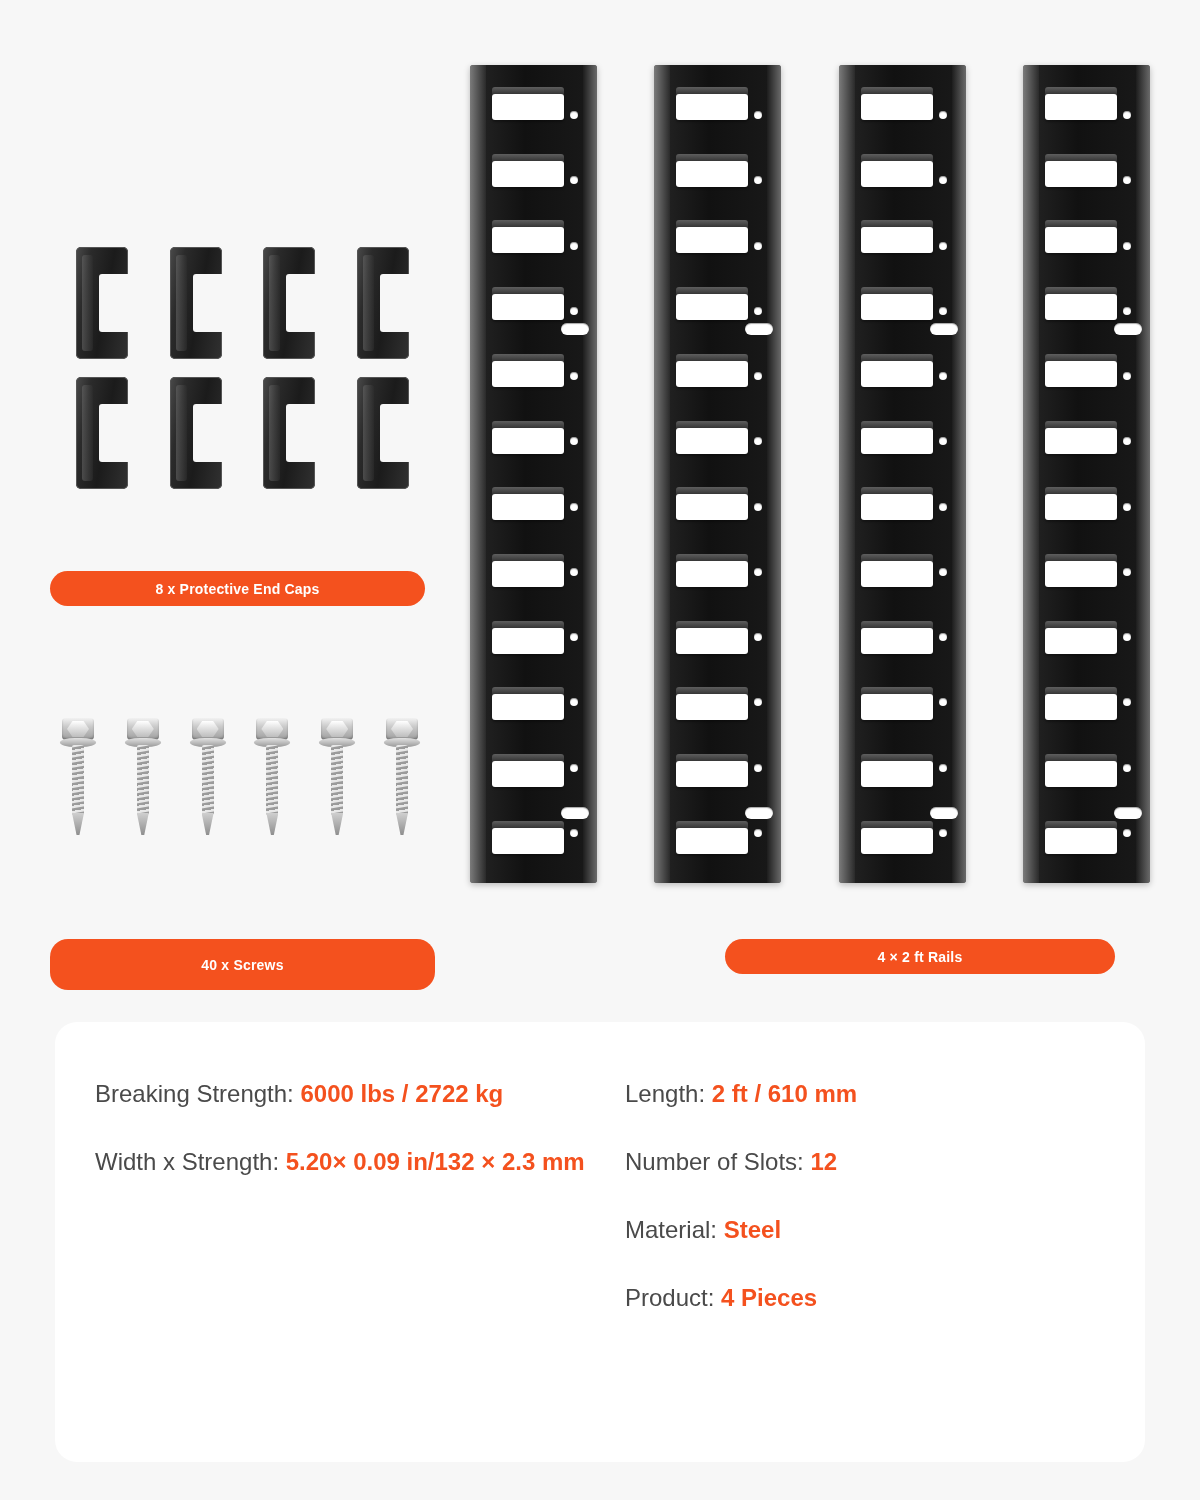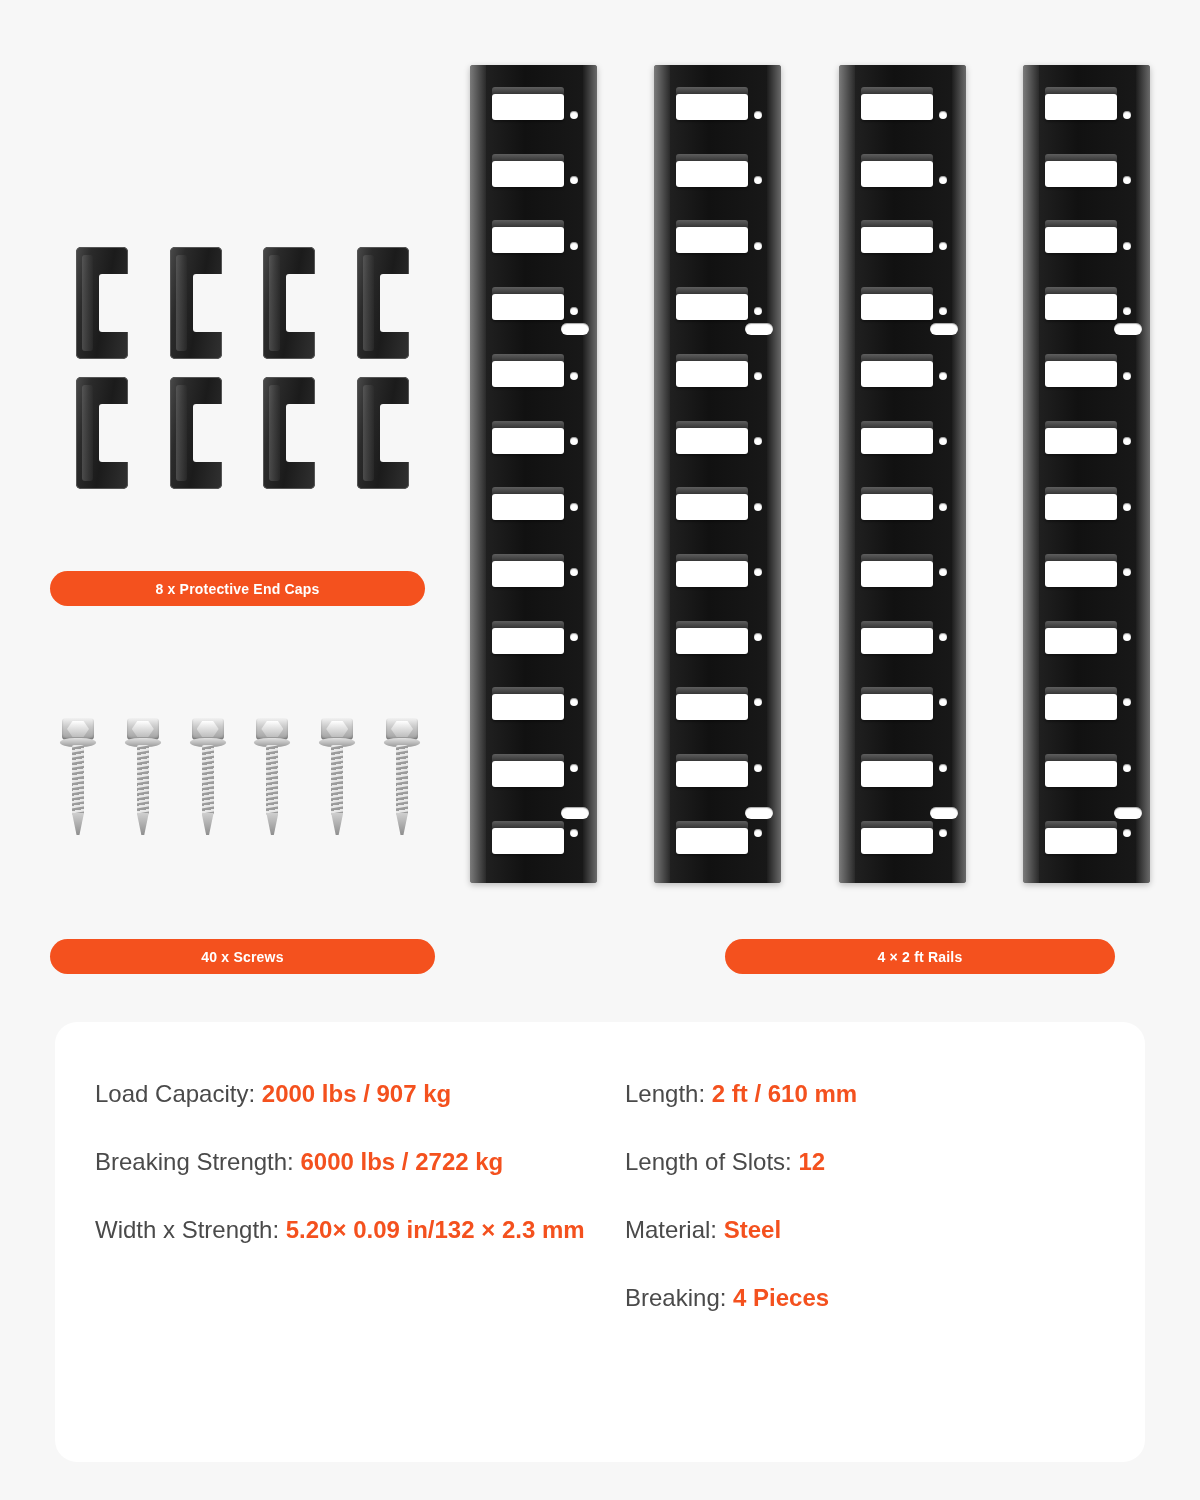--- a/index.html
+++ b/index.html
@@ -210,21 +210,21 @@
     color: #ffffff;
     font-weight: bold;
     font-size: 14px;
     border-radius: 18px;
     display: flex;
     align-items: center;
     justify-content: center;
     letter-spacing: .2px;
   }
   #pill-endcaps { left: 50px; top: 571px; width: 375px; height: 35px; }
-  #pill-screws  { left: 50px; top: 939px; width: 385px; height: 35px; }
+  #pill-screws  { left: 50px; top: 939px; width: 385px; height: 51px; }
   #pill-rails   { left: 725px; top: 939px; width: 390px; height: 35px; }
 
   
   .spec-card {
     position: absolute;
     left: 55px;
     top: 1022px;
     width: 1090px;
     height: 440px;
     background: #ffffff;
@@ -635,48 +635,44 @@
       <div class="slotted-hole bottom"></div>
     </div>
 
   </div>
 
   <div class="pill" id="pill-rails">4 × 2 ft Rails</div>
 
   <div class="spec-card">
     <div class="spec-cols">
       <div class="spec-col left">
-        <div class="spec-row">
-          <span class="label">Load Capacity:</span>
-          <span class="value">2000 lbs / 907 kg</span>
-        </div>
         <div class="spec-row">
           <span class="label">Breaking Strength:</span>
           <span class="value">6000 lbs / 2722 kg</span>
         </div>
         <div class="spec-row">
           <span class="label">Width x Strength:</span>
           <span class="value">5.20× 0.09 in/132 × 2.3 mm</span>
         </div>
       </div>
 
       <div class="spec-col right">
         <div class="spec-row">
           <span class="label">Length:</span>
           <span class="value">2 ft / 610 mm</span>
         </div>
         <div class="spec-row">
-          <span class="label">Length of Slots:</span>
+          <span class="label">Number of Slots:</span>
           <span class="value">12</span>
         </div>
         <div class="spec-row">
           <span class="label">Material:</span>
           <span class="value">Steel</span>
         </div>
         <div class="spec-row">
-          <span class="label">Breaking:</span>
+          <span class="label">Product:</span>
           <span class="value">4 Pieces</span>
         </div>
       </div>
     </div>
   </div>
 
 </div>
 
 </body></html>

